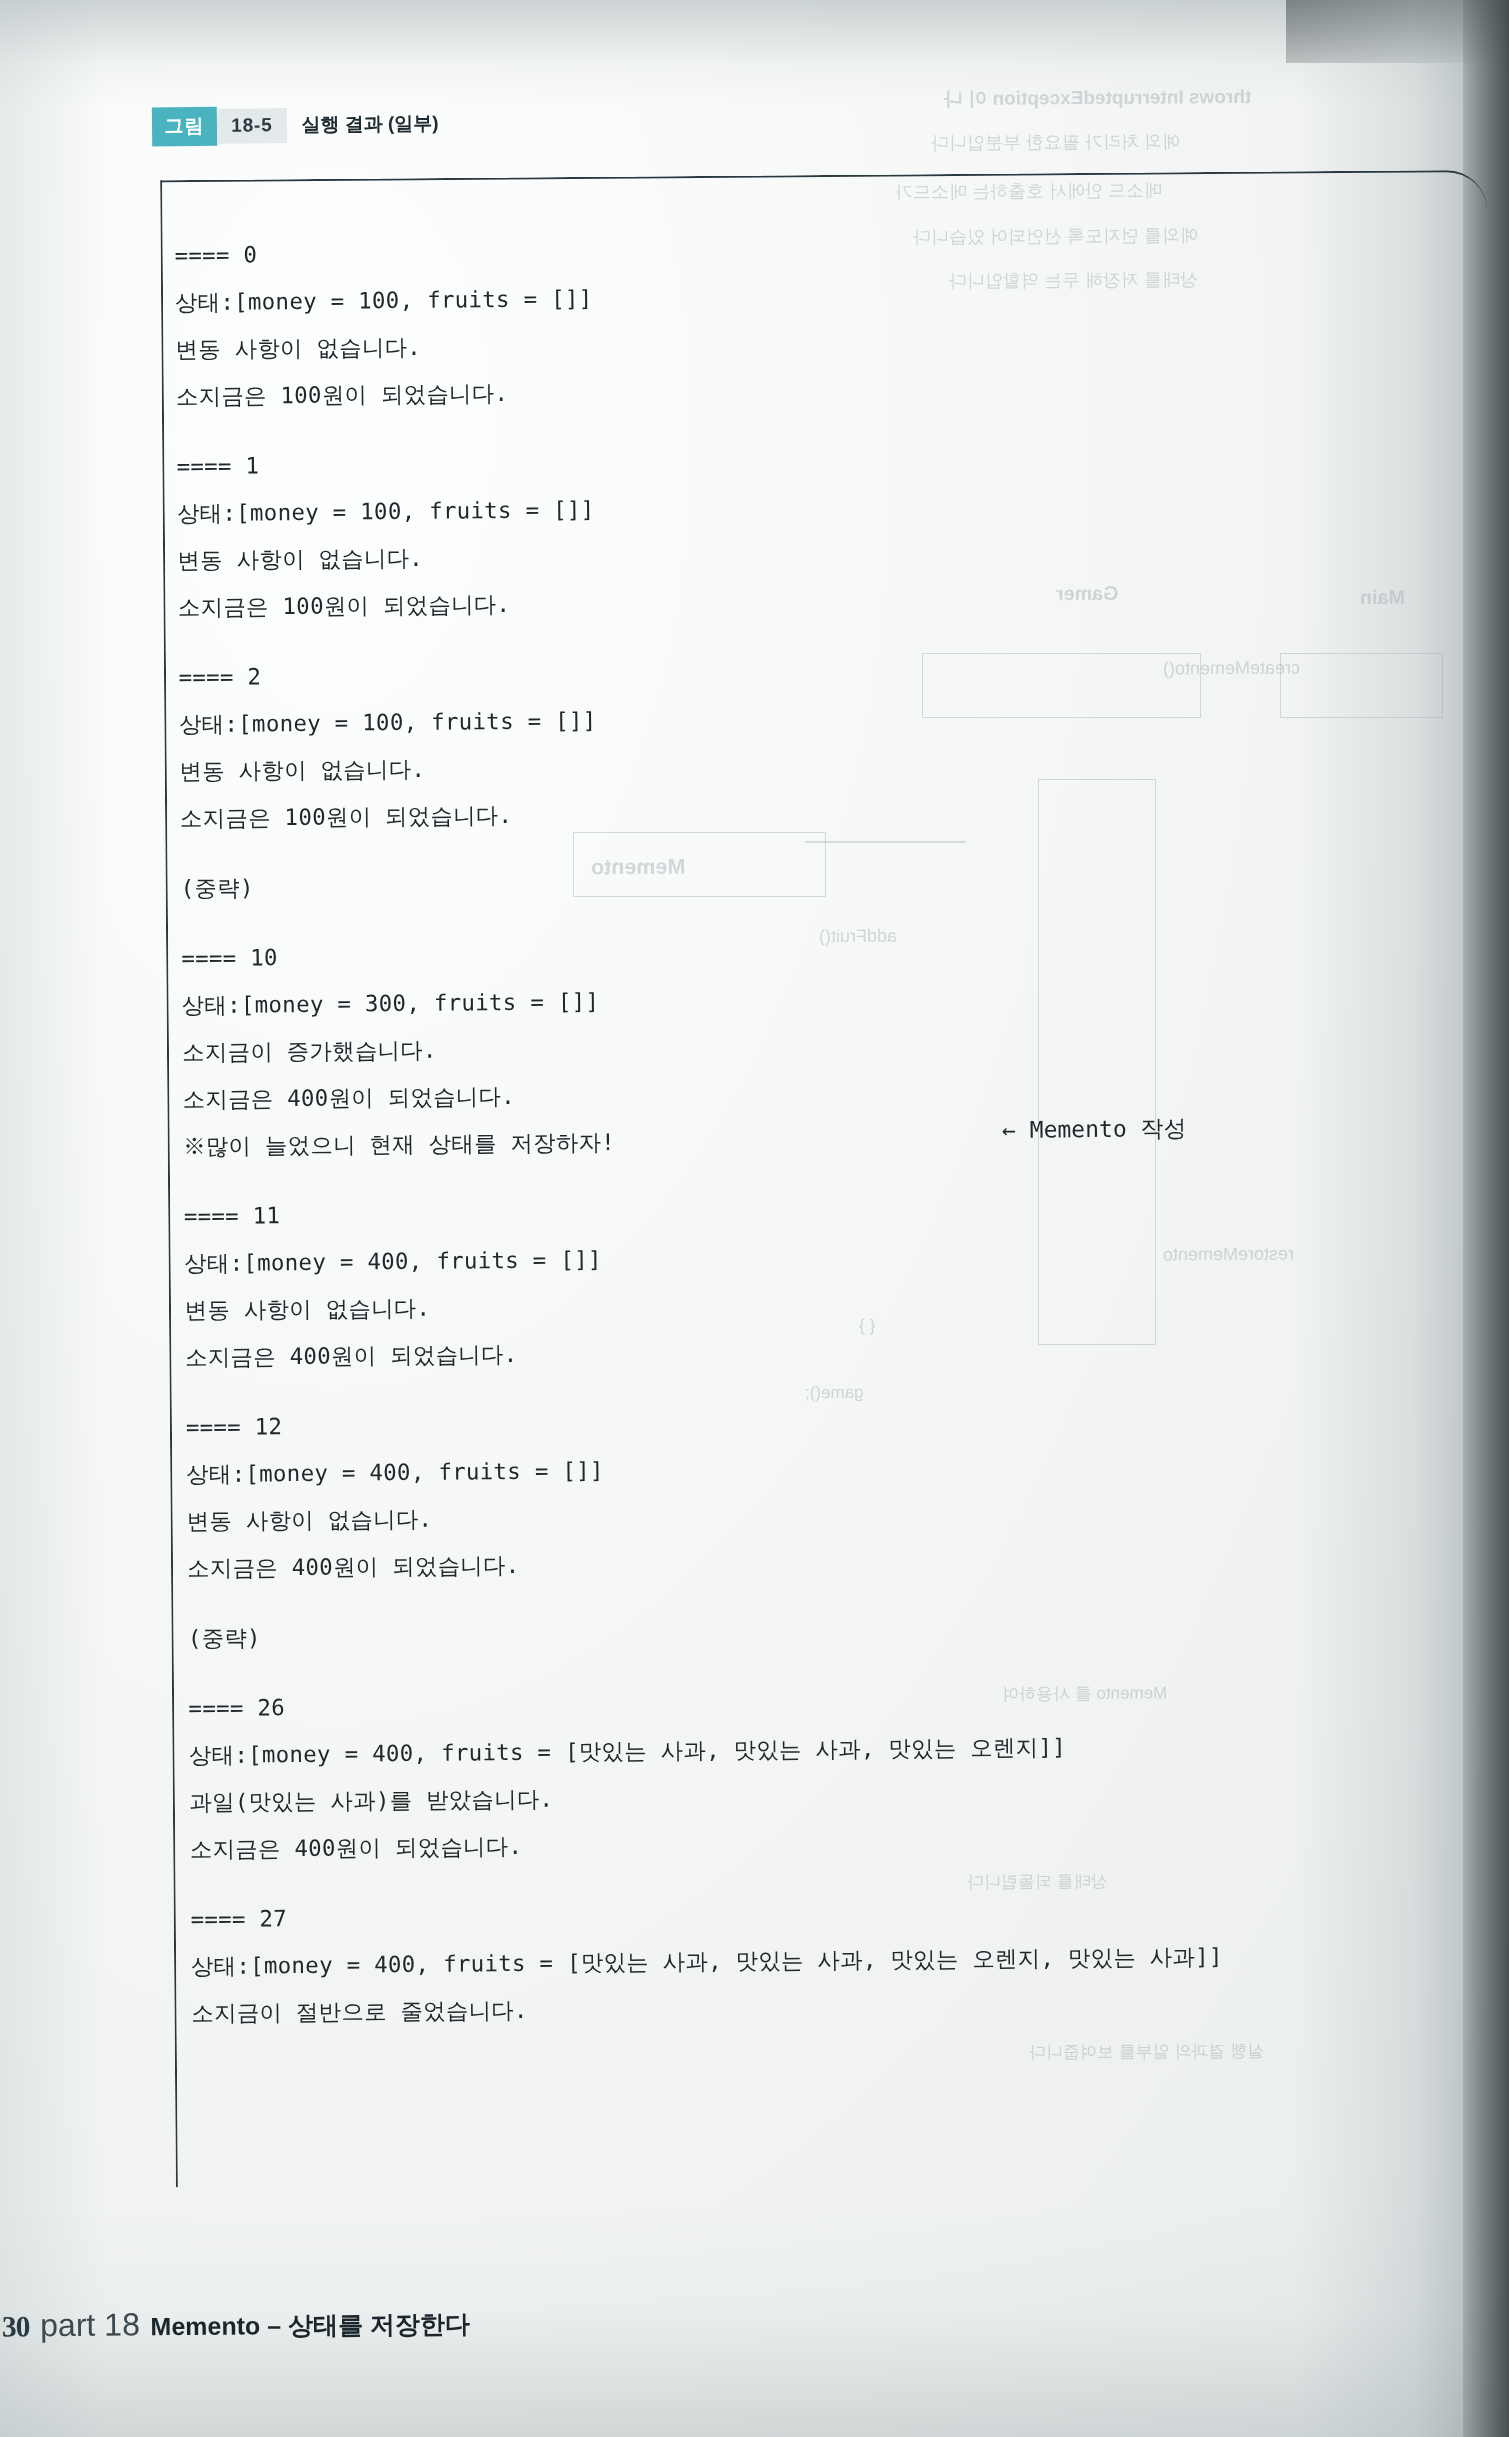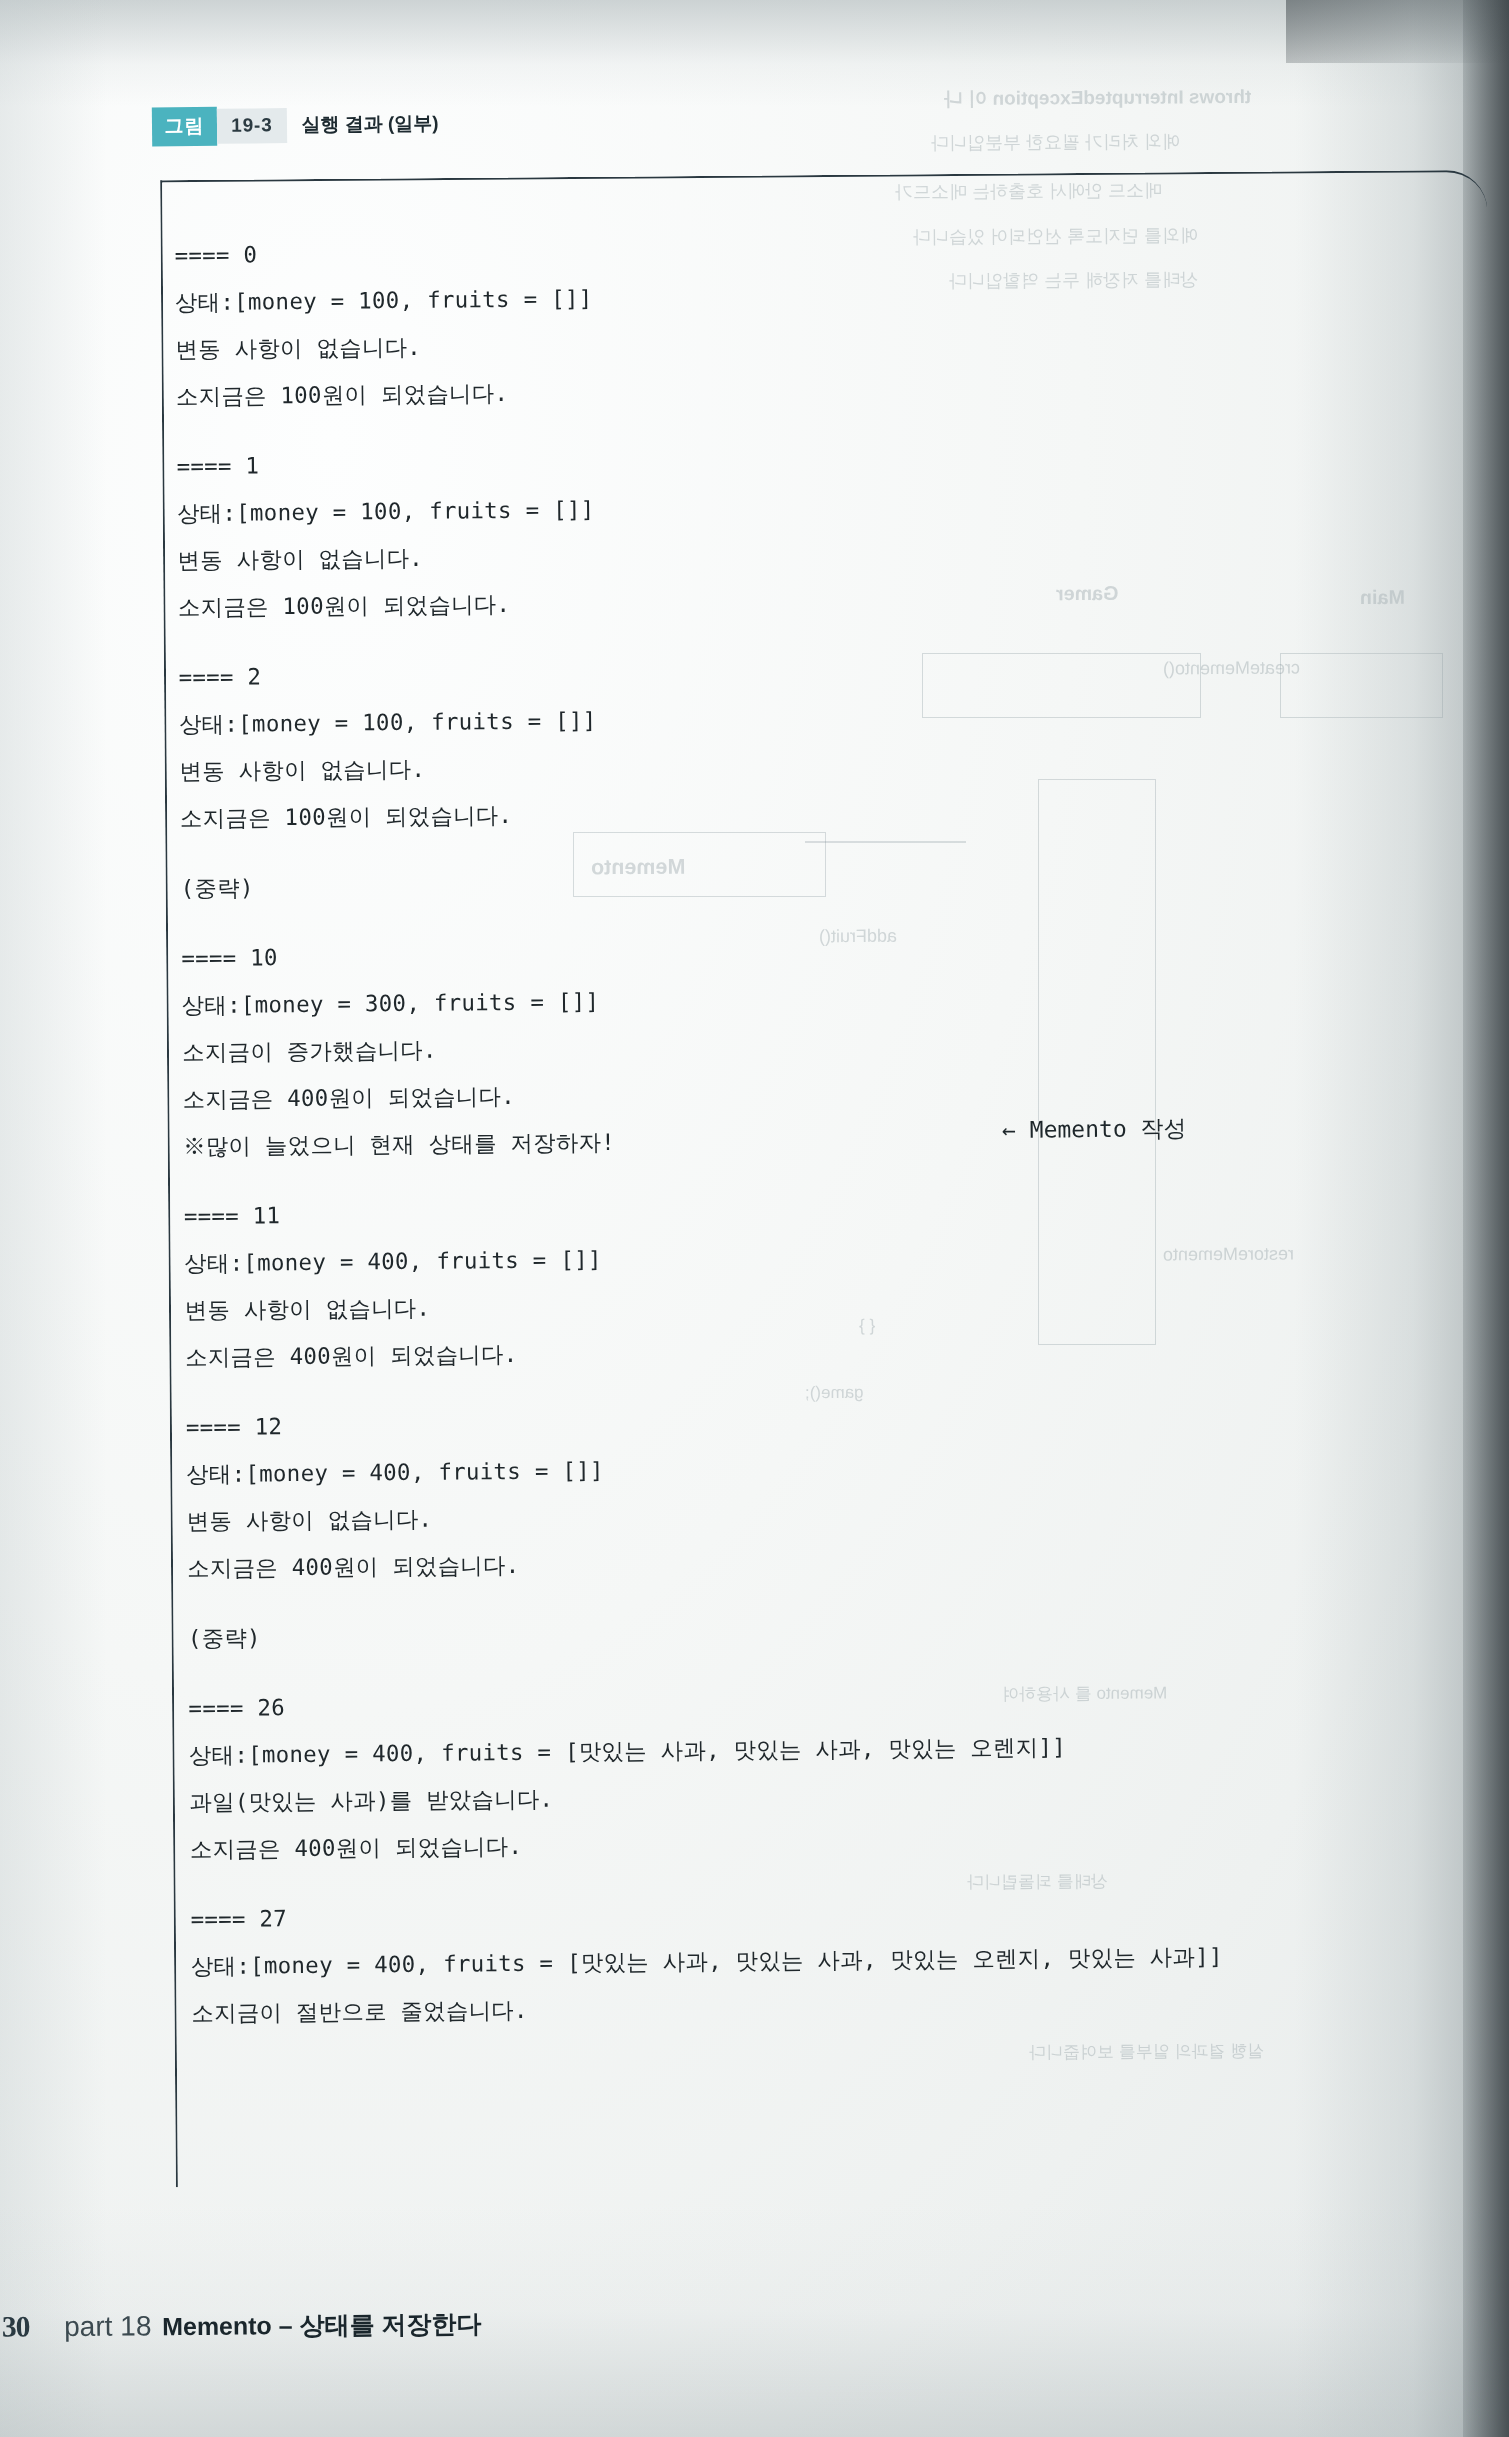--- a/index.html
+++ b/index.html
@@ -158,23 +158,22 @@
     padding-left: 1.8px;
   }
   .folio {
     font-size: 29.5px;
     font-weight: bold;
     color: #2a3a42;
     letter-spacing: -0.9px;
     font-family: Liberation Serif, serif;
   }
   .footer-part {
-    font-size: 28px;
+    font-size: 32px;
     color: #3c4a50;
-    margin-left: 24px;
   }
   .footer-title {
     font-size: 25px;
     font-weight: bold;
     color: #1a262c;
   }
 
   
   .ghost {
     position: absolute;
@@ -226,21 +225,21 @@
 
   <div class="shade-top"></div>
   <div class="shade-left"></div>
   <div class="shade-bottom"></div>
   <div class="shade-right"></div>
   <div class="dark-strip"></div>
   <div class="corner-dark"></div>
 
   <div class="fig-header">
     <span class="fig-tag">그림</span>
-    <span class="fig-num">19-3</span>
+    <span class="fig-num">18-5</span>
     <span class="fig-title">실행 결과 (일부)</span>
   </div>
 
   <div class="code-box"></div>
 
   <pre class="code-text" id="console-output"><span class="ln">==== 0</span><span class="ln">상태:[money = 100, fruits = []]</span><span class="ln">변동 사항이 없습니다.</span><span class="ln">소지금은 100원이 되었습니다.</span><span class="blank"></span><span class="ln">==== 1</span><span class="ln">상태:[money = 100, fruits = []]</span><span class="ln">변동 사항이 없습니다.</span><span class="ln">소지금은 100원이 되었습니다.</span><span class="blank"></span><span class="ln">==== 2</span><span class="ln">상태:[money = 100, fruits = []]</span><span class="ln">변동 사항이 없습니다.</span><span class="ln">소지금은 100원이 되었습니다.</span><span class="blank"></span><span class="ln">(중략)</span><span class="blank"></span><span class="ln">==== 10</span><span class="ln">상태:[money = 300, fruits = []]</span><span class="ln">소지금이 증가했습니다.</span><span class="ln">소지금은 400원이 되었습니다.</span><span class="ln">※많이 늘었으니 현재 상태를 저장하자!</span><span class="blank"></span><span class="ln">==== 11</span><span class="ln">상태:[money = 400, fruits = []]</span><span class="ln">변동 사항이 없습니다.</span><span class="ln">소지금은 400원이 되었습니다.</span><span class="blank"></span><span class="ln">==== 12</span><span class="ln">상태:[money = 400, fruits = []]</span><span class="ln">변동 사항이 없습니다.</span><span class="ln">소지금은 400원이 되었습니다.</span><span class="blank"></span><span class="ln">(중략)</span><span class="blank"></span><span class="ln">==== 26</span><span class="ln">상태:[money = 400, fruits = [맛있는 사과, 맛있는 사과, 맛있는 오렌지]]</span><span class="ln">과일(맛있는 사과)를 받았습니다.</span><span class="ln">소지금은 400원이 되었습니다.</span><span class="blank"></span><span class="ln">==== 27</span><span class="ln">상태:[money = 400, fruits = [맛있는 사과, 맛있는 사과, 맛있는 오렌지, 맛있는 사과]]</span><span class="ln">소지금이 절반으로 줄었습니다.</span></pre>
 
   <div class="annotation"><span>←</span> <span>Memento 작성</span></div>
 
   <div class="footer">

